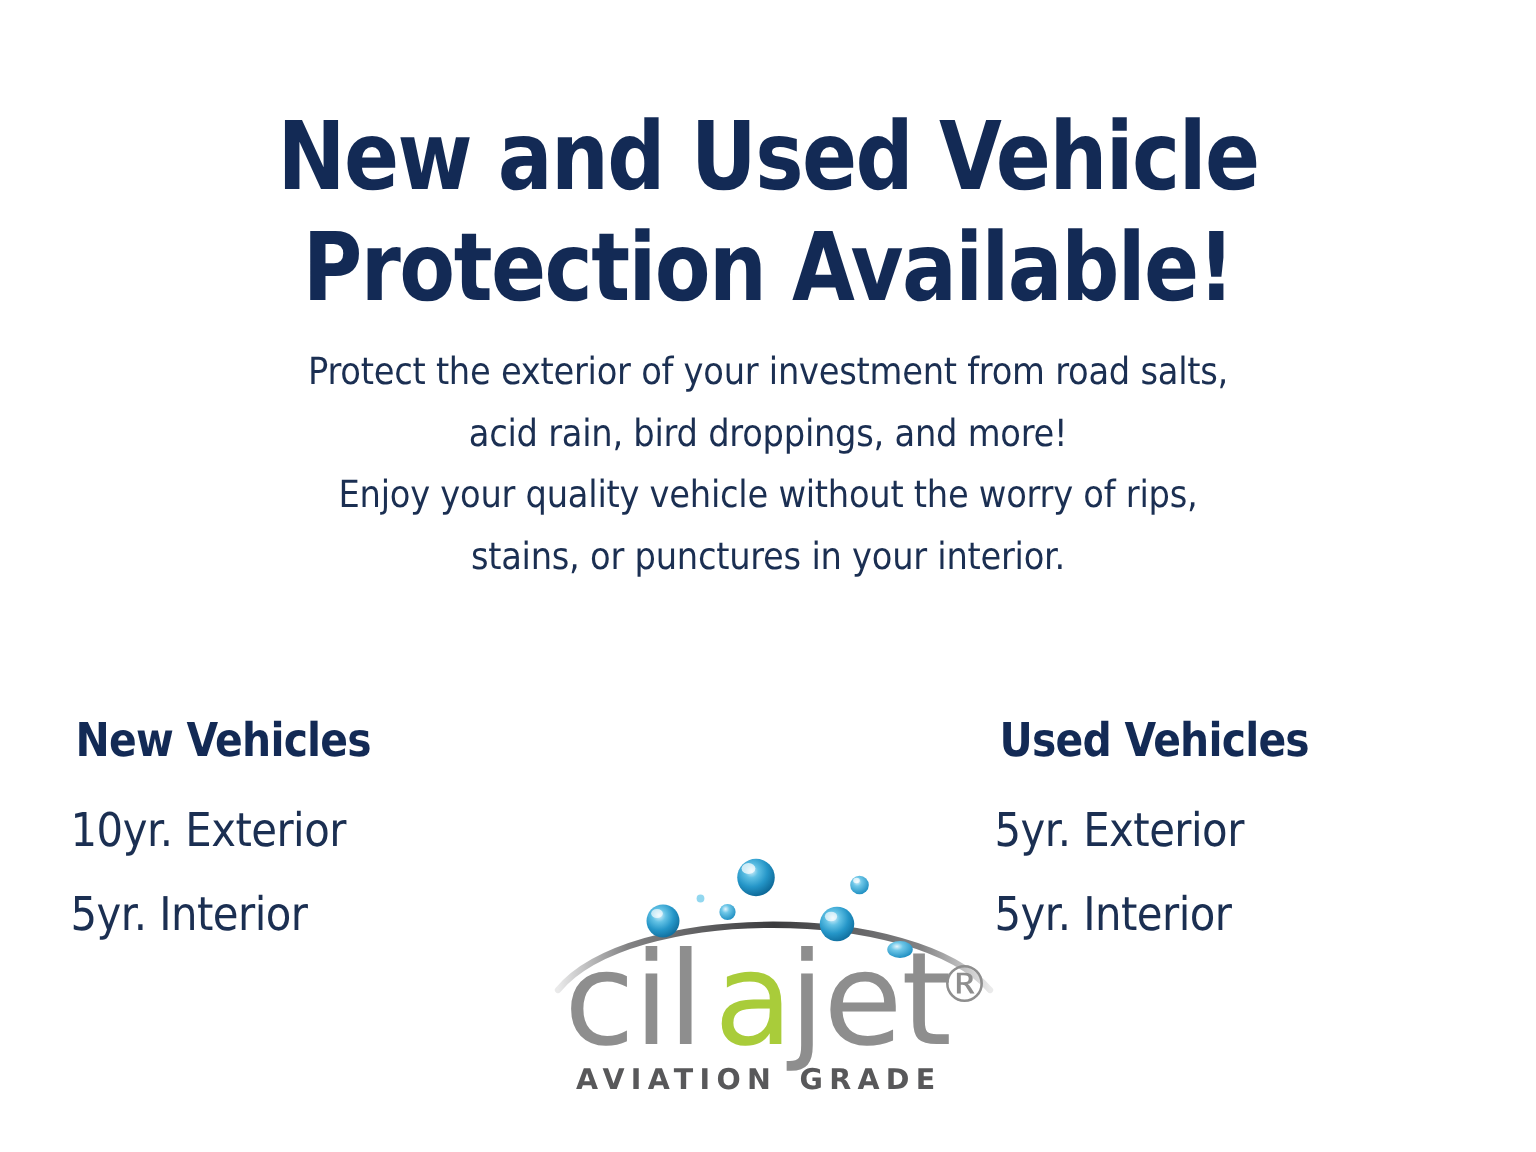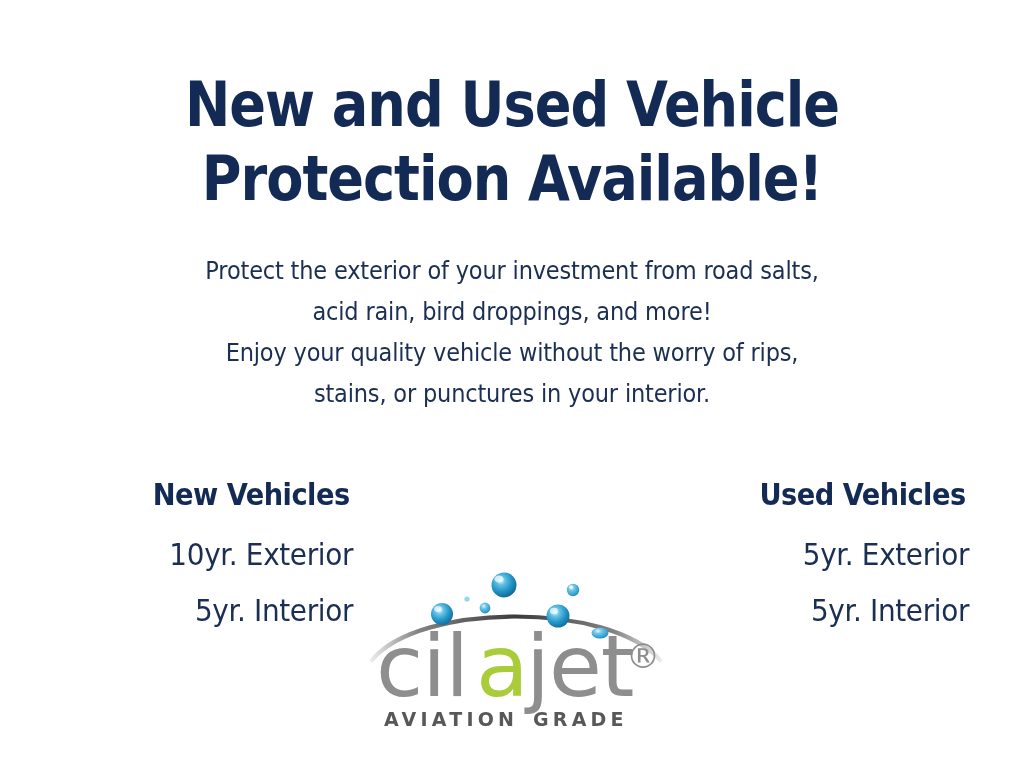--- a/index.html
+++ b/index.html
@@ -36,42 +36,42 @@
     color: #132a55;
     letter-spacing: -1.2px;
     transform: scaleX(0.86);
     transform-origin: center center;
     white-space: nowrap;
   }
 
   
   .body-block {
     position: absolute;
-    top: 250px;
+    top: 227px;
     left: 0;
     width: 1024px;
     text-align: center;
   }
   .body-line {
     font-family: "DejaVu Sans", sans-serif;
     font-size: 25px;
     line-height: 41px;
     color: #1b2f52;
     letter-spacing: -0.2px;
     transform: scaleX(0.90);
     transform-origin: center center;
     white-space: nowrap;
   }
 
   
   .col {
     position: absolute;
     top: 474px;
     width: 340px;
-    text-align: right;
+    text-align: left;
   }
   .col-left  { left: 30px; }
   .col-right { left: 646px; }
 
   .col-head {
     font-family: "DejaVu Sans", sans-serif;
     font-weight: bold;
     font-size: 31px;
     line-height: 40px;
     color: #132a55;

